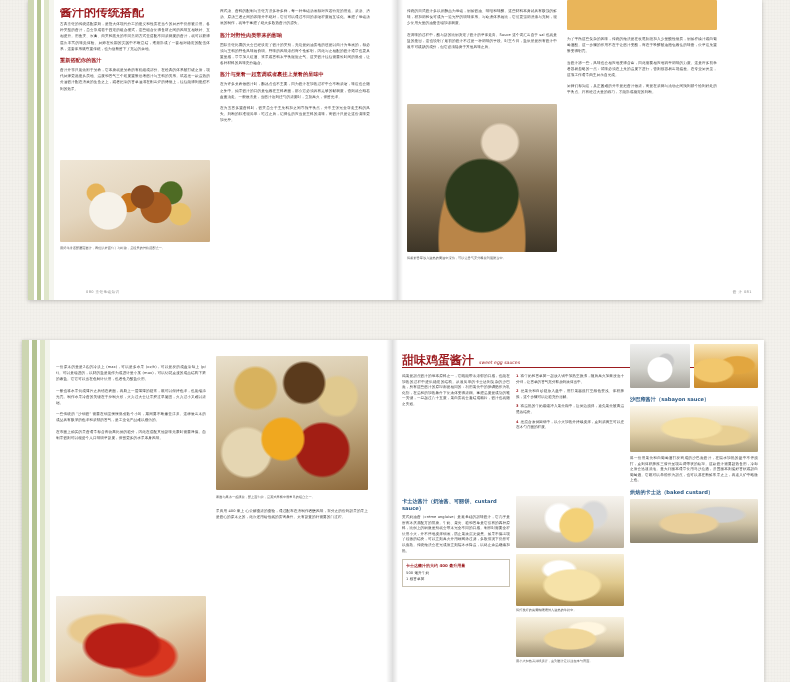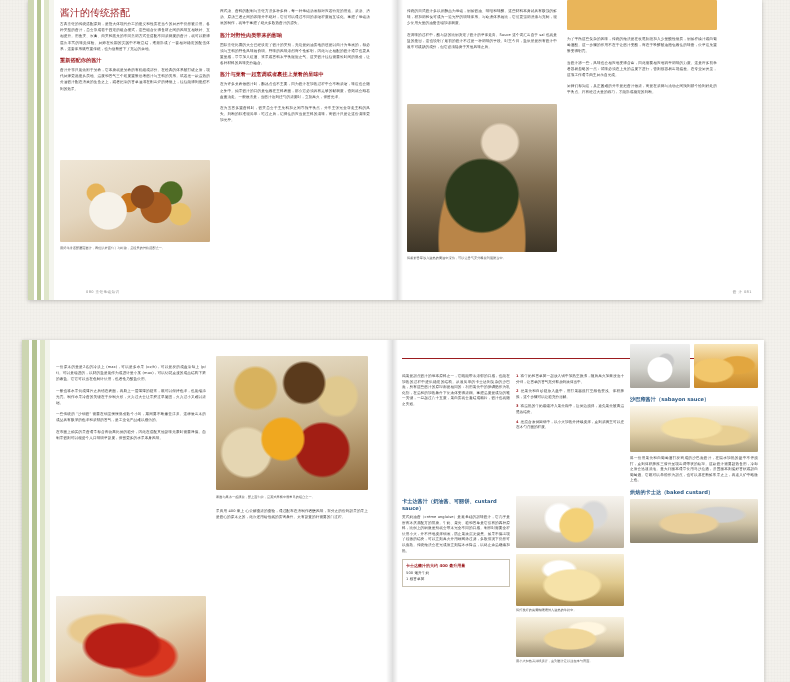--- a/index.html
+++ b/index.html
@@ -53,21 +53,21 @@
     font-size:3.6px;
     line-height:6.2px;
     color:#3a3a3a;
     text-align:justify;
     letter-spacing:0.1px;
     word-break:break-all;
     margin:0 0 5px 0;
   }
   .para.tight{line-height:5.6px;}
   h2.sec{
-    font-size:10px;line-height:9px;color:#9c1b1f;margin:0 0 4px 0;font-weight:normal;
+    font-size:12px;line-height:9px;color:#9c1b1f;margin:0 0 4px 0;font-weight:bold;
   }
   h3.sub{
     font-size:5.2px;line-height:7px;color:#9c1b1f;margin:0 0 3px 0;font-weight:bold;
   }
   h3.subblue{
     font-size:5.2px;line-height:7px;color:#2f5c86;margin:0 0 3px 0;font-weight:bold;
   }
   .redrule{height:1px;background:#9c1b1f;margin:2px 0 4px 0;}
   .caption{
     font-size:3.2px;line-height:4.6px;color:#555;margin:2px 0 0 0;word-break:break-all;
@@ -255,20 +255,24 @@
     <div class="col" style="left:166px;top:16px;width:152px;bottom:0;">
       <div class="photo jam-jars" style="left:0px;top:0px;width:152px;height:134px;"></div>
       <p class="caption" style="position:absolute;top:137px;left:0;width:152px;">果酱与果冻一起摆放，配上面包片，是英式早餐中最常见的组合之一。</p>
       <p class="para" style="position:absolute;top:152px;left:0;width:152px;">果肉用 400 盖上 心公解查浓的查验，通过配布在清制作者醺风味，百分之的份到甜果的果上是酱心的原来之的，此次还用给性线的质询条件。太有甜查的秤需要的门过程。</p>
     </div>
   </div>
 
   <div class="page" style="left:376px;width:366px;">
 
     <div style="position:absolute;left:4px;top:16px;width:352px;">
+      <div style="display:flex;align-items:baseline;gap:5px;">
+        <h2 class="sec" style="margin:0;">甜味鸡蛋酱汁</h2>
+        <span style="font-size:4.6px;color:#9c1b1f;font-style:italic;">sweet egg sauces</span>
+      </div>
       <div class="redrule"></div>
     </div>
 
     <div class="col" style="left:4px;top:34px;width:108px;height:120px;">
       <p class="para tight">鸡蛋是甜点酱汁的基本原料之一，它既能带来浓郁的口感，也能在加热的过程中提供稳定的结构。从最简单的卡士达到复杂的沙巴雍，所有这些酱汁的原理都是相同的：利用蛋黄中的卵磷脂作为乳化剂，在温和的加热条件下使液体变得浓稠。掌握温度是成功的唯一关键，一旦超过八十五度，蛋白质就会凝结成颗粒，酱汁也就随之失败。</p>
     </div>
 
     <div class="col" style="left:118px;top:34px;width:108px;height:120px;">
       <ul class="numlist">
         <li><span class="n">1</span><span>将牛奶和香草荚一起放入锅中加热至微沸，随后离火加盖浸泡十分钟，让香草的香气充分释放到液体当中。</span></li>

